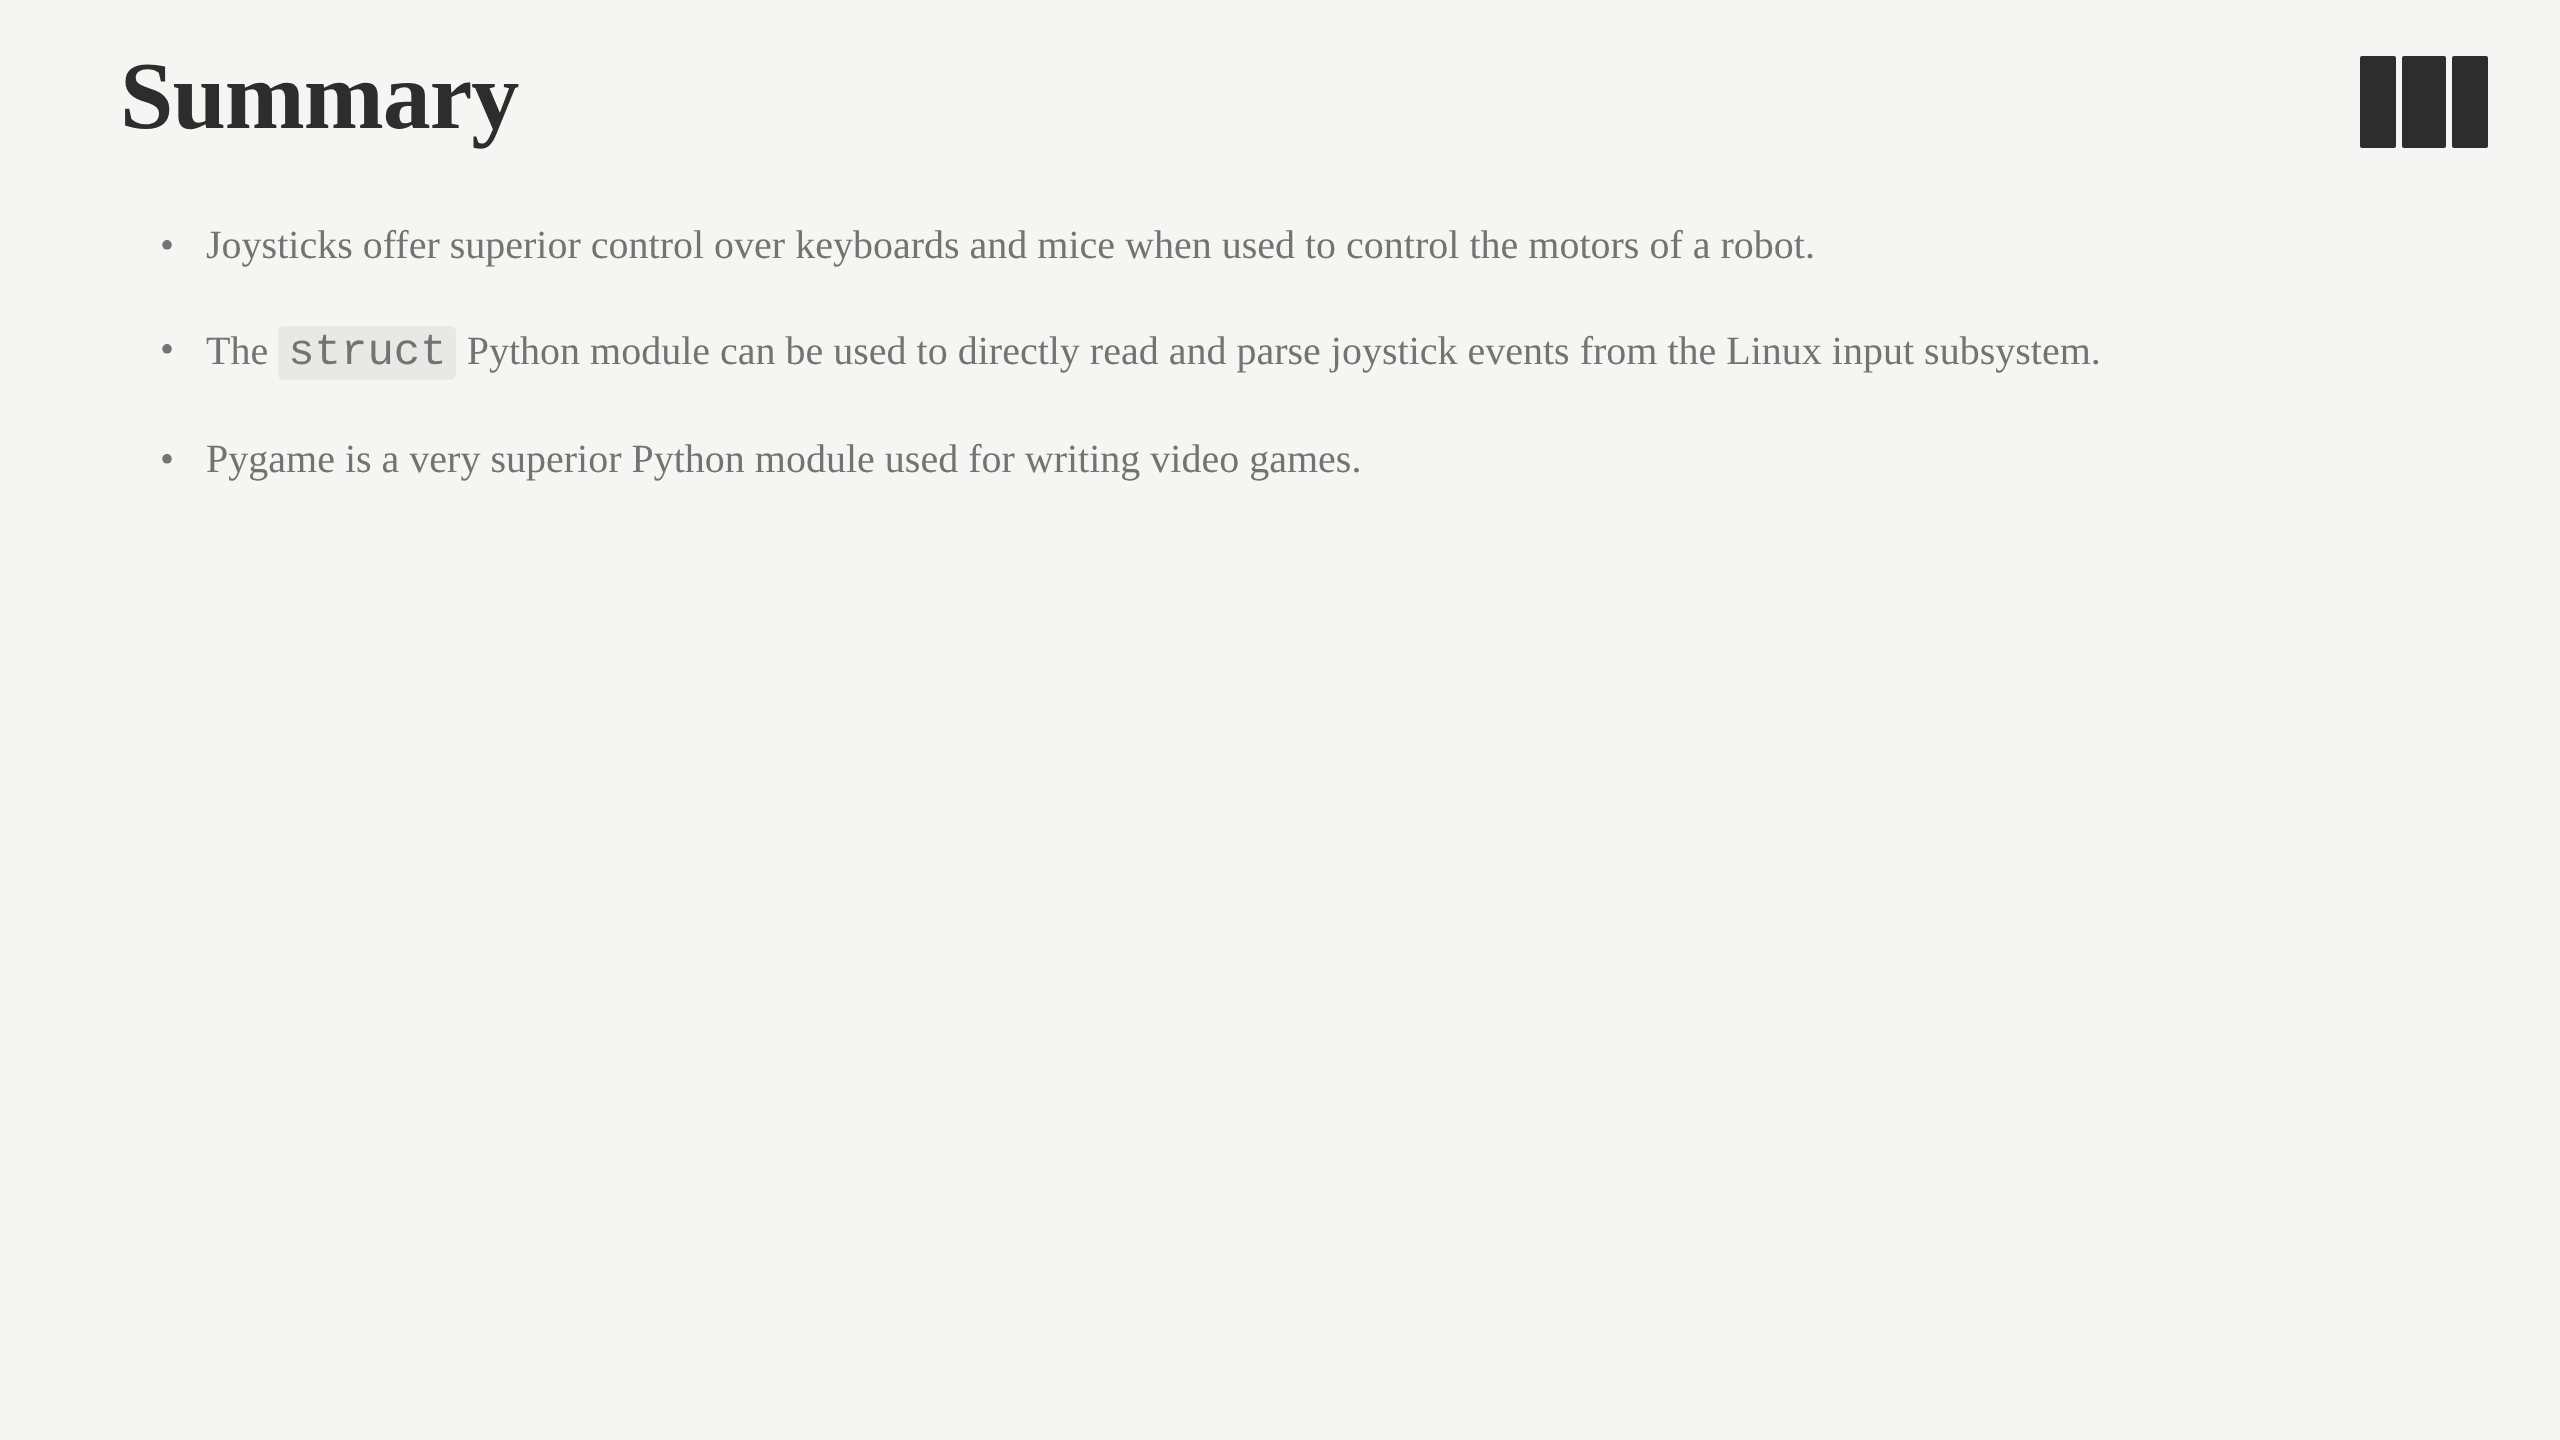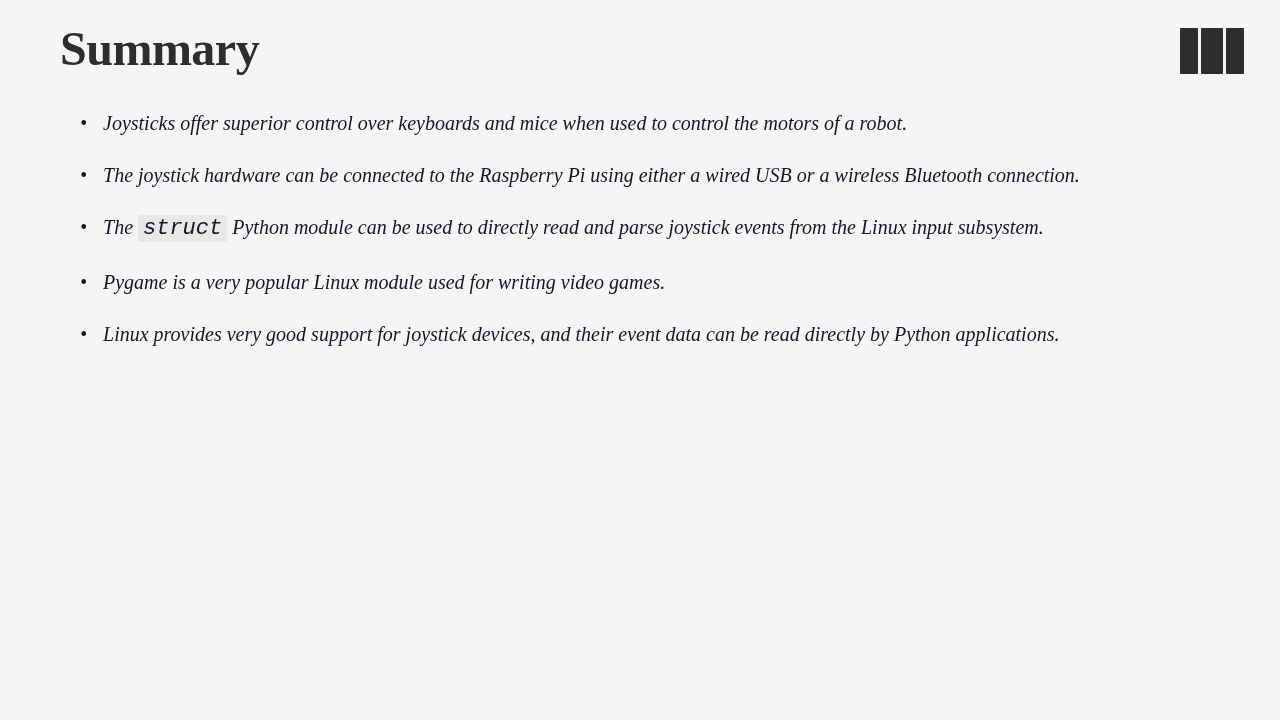--- a/index.html
+++ b/index.html
@@ -74,22 +74,21 @@
       padding: 0;
       margin: 0;
     }
 
     ul li {
       display: flex;
       align-items: flex-start;
       margin-bottom: 22px;
       font-size: 20px;
       line-height: 1.5;
-      color: #0f172a;
-      font-style: italic;
+      color: #737373;
     }
 
     ul li::before {
       content: "•";
       font-size: 20px;
       margin-right: 16px;
       margin-top: 0px;
       flex-shrink: 0;
       line-height: 1.5;
     }
@@ -125,26 +124,20 @@
       </div>
     </div>
   </div>
 
   <div class="content">
     <ul>
       <li>
         <span class="bullet-text">Joysticks offer superior control over keyboards and mice when used to control the motors of a robot.</span>
       </li>
       <li>
-        <span class="bullet-text">The joystick hardware can be connected to the Raspberry Pi using either a wired USB or a wireless Bluetooth connection.</span>
-      </li>
-      <li>
         <span class="bullet-text">The <code>struct</code> Python module can be used to directly read and parse joystick events from the Linux input subsystem.</span>
       </li>
       <li>
-        <span class="bullet-text">Pygame is a very popular Linux module used for writing video games.</span>
-      </li>
-      <li>
-        <span class="bullet-text">Linux provides very good support for joystick devices, and their event data can be read directly by Python applications.</span>
+        <span class="bullet-text">Pygame is a very superior Python module used for writing video games.</span>
       </li>
     </ul>
   </div>
 </div>
 
 </body></html>

